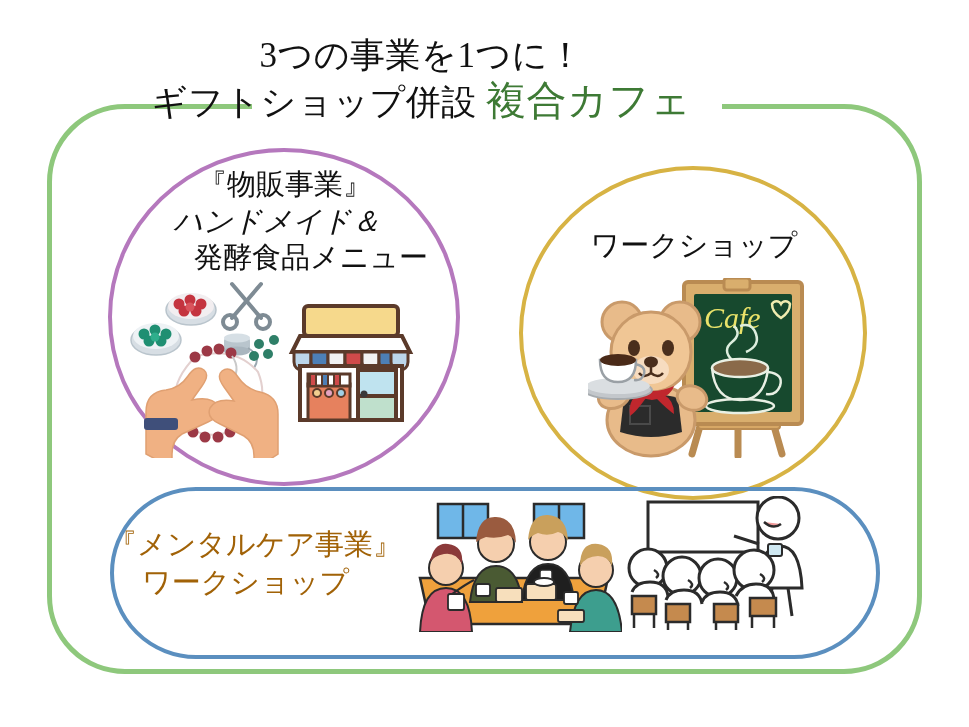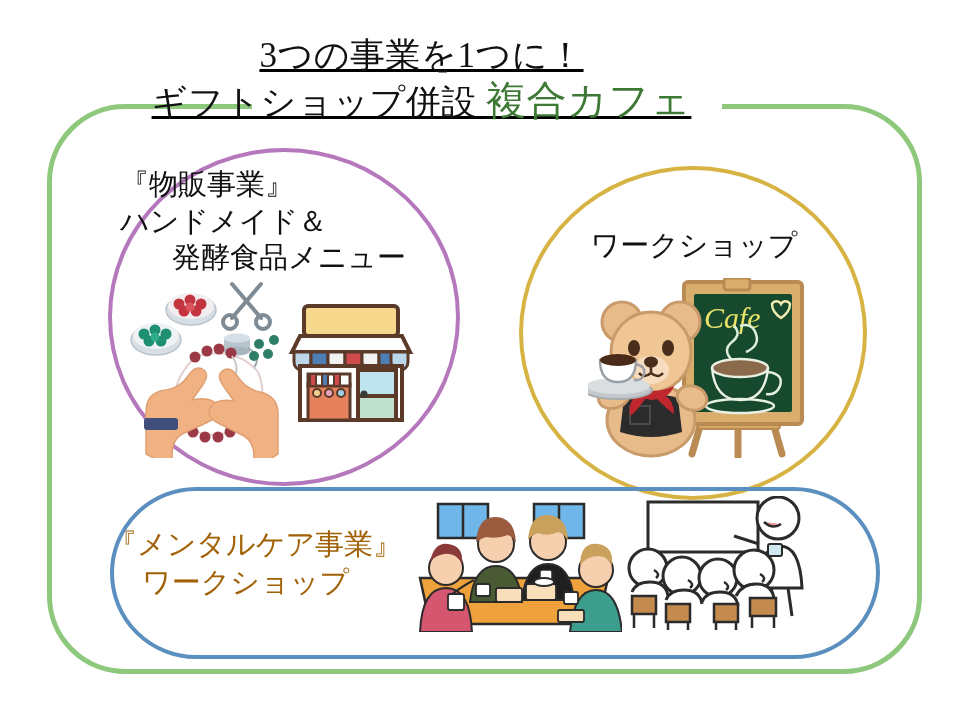--- a/index.html
+++ b/index.html
@@ -31,21 +31,20 @@
   }
 
   
   .title-block{
     position:absolute;
     left:0;top:36px;
     width:843px;
     text-align:center;
     line-height:1.12;
     z-index:6;
-    text-decoration:underline;
   }
   .title-line1{
     font-size:35px;
     color:#111111;
     letter-spacing:0.5px;
     white-space:nowrap;
   }
   .title-line2{
     font-size:35px;
     color:#111111;
@@ -64,28 +63,28 @@
     left:108px;top:148px;
     width:352px;height:338px;
     border-radius:50%;
     border:4px solid #b578bd;
     box-sizing:border-box;
   }
   .retail-text{
     position:absolute;
     left:120px;top:166px;
     width:330px;
-    text-align:left;
+    text-align:center;
     color:#111;
     font-size:29px;
     line-height:1.26;
     z-index:5;
   }
   .retail-text .l3{display:block;padding-left:52px;}
-  .retail-text .l2{display:block;padding-right:16px;}
+  .retail-text .l2{display:block;padding-right:16px;font-style:italic;}
 
   
   .circle-food{
     position:absolute;
     left:519px;top:166px;
     width:348px;height:334px;
     border-radius:50%;
     border:4px solid #d7b344;
     box-sizing:border-box;
   }

